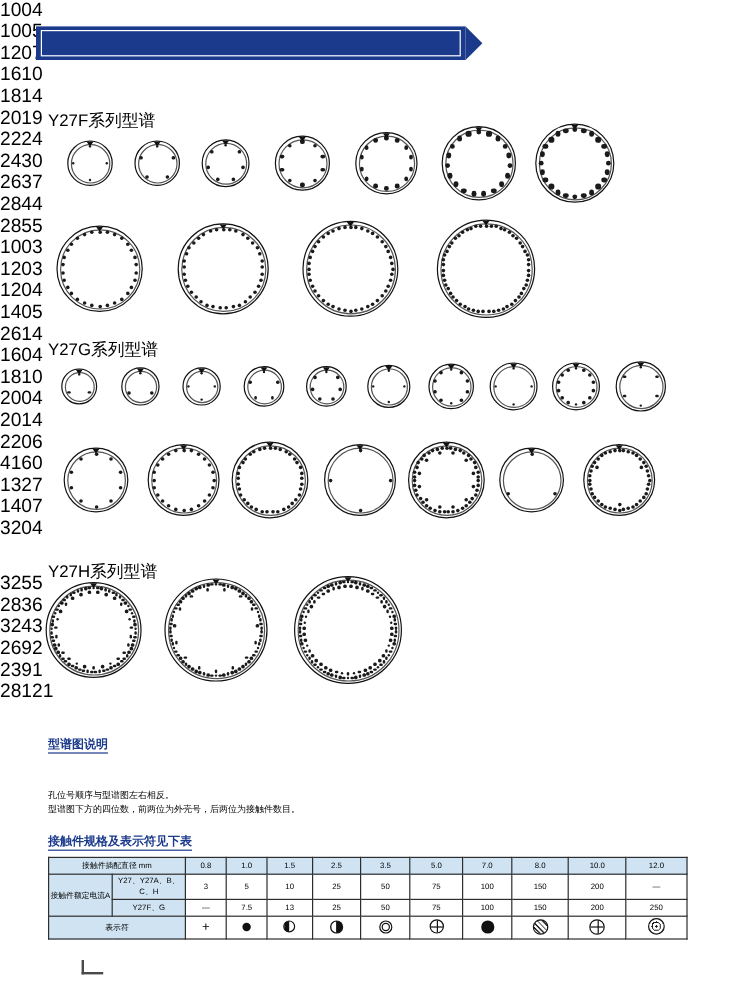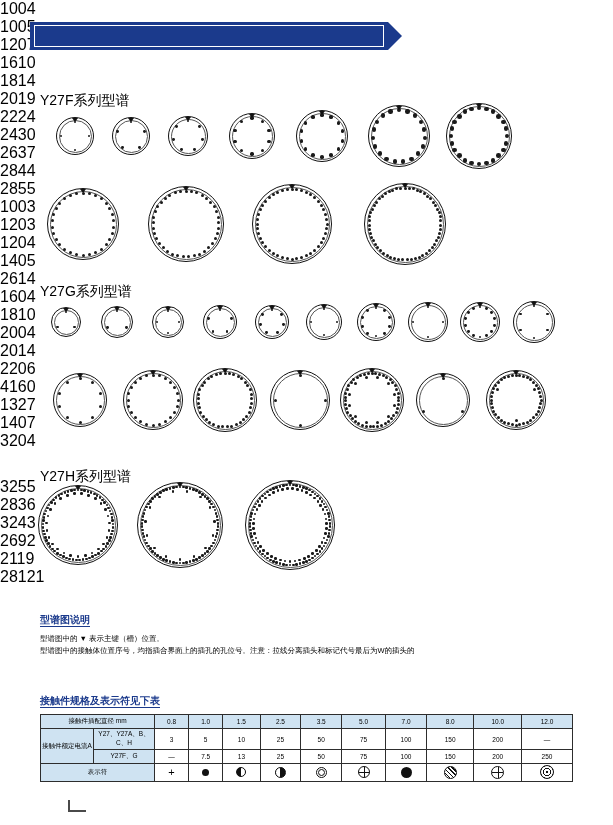--- a/index.html
+++ b/index.html
@@ -960,21 +960,21 @@
         <div class="pin" style="width: 2.6px; height: 2.6px; left: 41.7px; top: 76.19px;"></div>
         <div class="pin" style="width: 2.6px; height: 2.6px; left: 27.6717px; top: 73.2082px;"></div>
         <div class="pin" style="width: 2.6px; height: 2.6px; left: 16.0689px; top: 64.7783px;"></div>
         <div class="pin" style="width: 2.6px; height: 2.6px; left: 8.89806px; top: 52.358px;"></div>
         <div class="pin" style="width: 2.6px; height: 2.6px; left: 7.39894px; top: 38.0948px;"></div>
         <div class="pin" style="width: 2.6px; height: 2.6px; left: 11.8308px; top: 24.455px;"></div>
         <div class="pin" style="width: 2.6px; height: 2.6px; left: 21.4273px; top: 13.797px;"></div>
         <div class="pin" style="width: 2.6px; height: 2.6px; left: 34.5291px; top: 7.96369px;"></div>
         <div class="key" style="left: 40px; top: 0.5px;"></div>
       </div>
-      <div class="lbl" style="left: 154px; top: 573px; width: 52px;">2119</div>
+      <div class="lbl" style="left: 154px; top: 573px; width: 52px;">2391</div>
       <div class="conn" style="left: 245px; top: 480px; width: 90px; height: 90px;">
         <div class="circle" style="width: 90px; height: 90px;"></div>
         <div class="inner" style="left: 2.5px; top: 2.5px; width: 85px; height: 85px;"></div>
         <div class="pin" style="width: 2.6px; height: 2.6px; left: 43.7px; top: 3.7px;"></div>
         <div class="pin" style="width: 2.6px; height: 2.6px; left: 47.0922px; top: 3.8441px;"></div>
         <div class="pin" style="width: 2.6px; height: 2.6px; left: 50.46px; top: 4.27536px;"></div>
         <div class="pin" style="width: 2.6px; height: 2.6px; left: 53.7791px; top: 4.99068px;"></div>
         <div class="pin" style="width: 2.6px; height: 2.6px; left: 57.0256px; top: 5.9849px;"></div>
         <div class="pin" style="width: 2.6px; height: 2.6px; left: 60.176px; top: 7.25086px;"></div>
         <div class="pin" style="width: 2.6px; height: 2.6px; left: 63.2078px; top: 8.77944px;"></div>
@@ -1093,24 +1093,22 @@
         <div class="pin" style="width: 2.6px; height: 2.6px; left: 36.4317px; top: 7.9412px;"></div>
         <div class="pin" style="width: 2.6px; height: 2.6px; left: 41.2627px; top: 7.29149px;"></div>
         <div class="key" style="left: 42px; top: 0.5px;"></div>
       </div>
       <div class="lbl" style="left: 264px; top: 575px; width: 52px;">28121</div>
     </div>
 
   <div class="blue-head" style="left:40px;top:613px;">
     <span class="uline">型谱图说明</span>
   </div>
-  <div class="para" style="left:40px;top:633px;width:530px;">型谱图中的 ▼ 表示主键（槽）位置。</div>
-  <div class="para" style="left:40px;top:645px;width:540px;">
-    <span>型谱图中的接触体位置序号，均指插合界面上的插孔的孔位号。注意：拉线分离插头和标记代号最后为W的插头的</span>
-  </div>
+  <div class="para" style="left:40px;top:657px;width:540px;">孔位号顺序与型谱图左右相反。</div>
+  <div class="para" style="left:40px;top:669px;width:540px;">型谱图下方的四位数，前两位为外壳号，后两位为接触件数目。</div>
 
   <div class="blue-head" style="left:40px;top:694px;">
     <span class="uline">接触件规格及表示符见下表</span>
   </div>
 
   <table class="spec" style="left:40px;top:714px;width:533px;">
     <tbody>
       <tr>
         <td class="th-blue" colspan="2" style="width:112px;">接触件插配直径 mm</td>
         <td class="th-blue">0.8</td>

